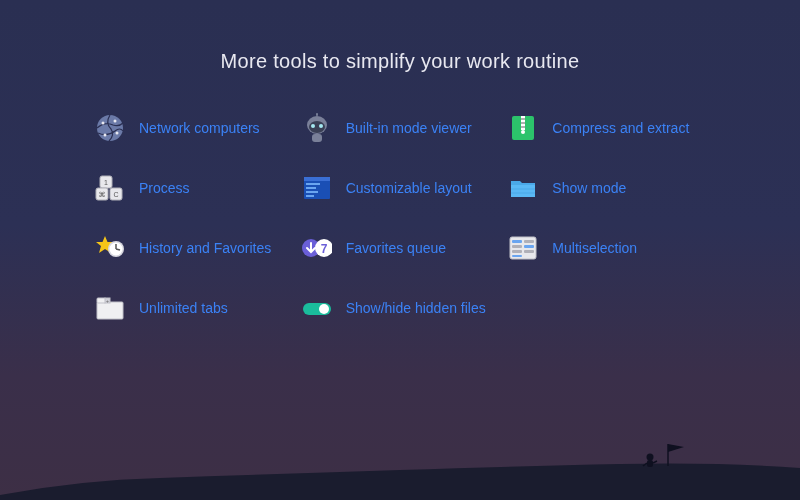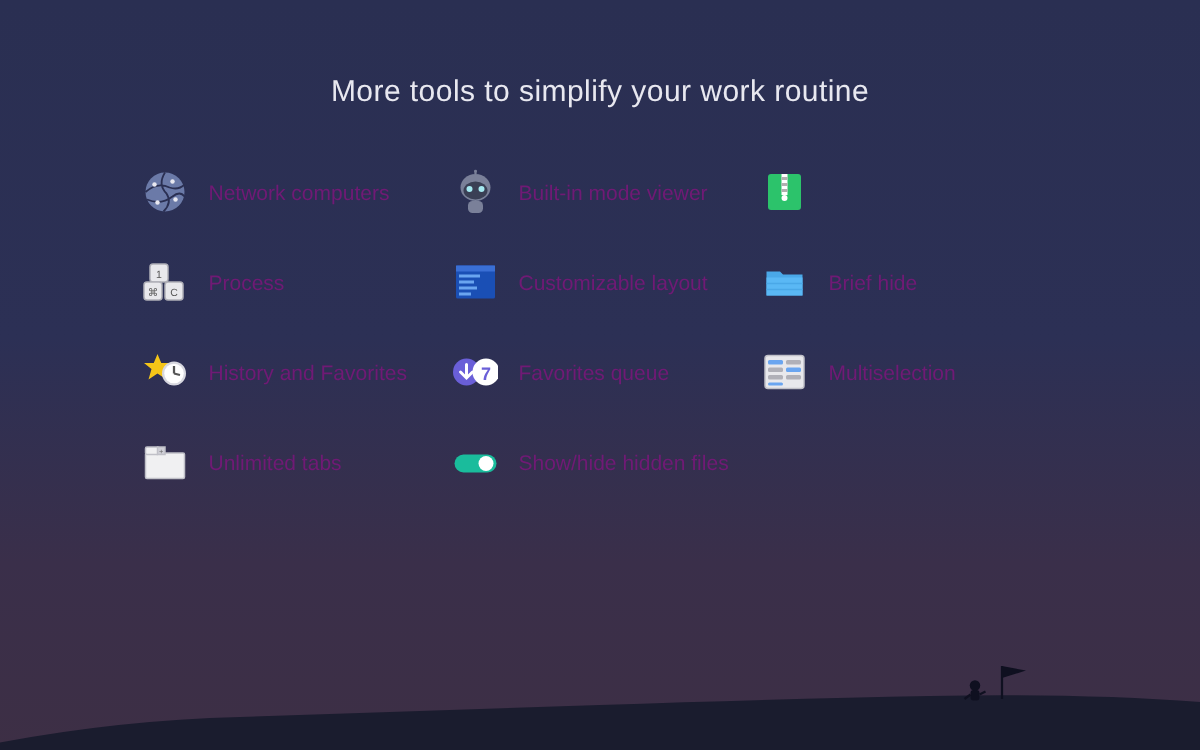--- a/index.html
+++ b/index.html
@@ -34,21 +34,21 @@
   }
   .icon {
     width: 30px;
     height: 30px;
     flex-shrink: 0;
     display: flex;
     align-items: center;
     justify-content: center;
   }
   .label {
-    color: #701a75;
+    color: #3b82f6;
     font-size: 14px;
     font-weight: 500;
   }
   
   .ground {
     position: absolute;
     bottom: 0;
     left: 0;
     width: 800px;
     height: 60px;
@@ -95,20 +95,21 @@
     <span class="icon">
       <svg viewBox="0 0 30 30" width="30" height="30">
         <rect x="4" y="3" width="22" height="24" rx="2" fill="#2cc36b"></rect>
         <rect x="13" y="3" width="4" height="14" fill="#ffffff"></rect>
         <rect x="13" y="5" width="4" height="2" fill="#b0b0b0"></rect>
         <rect x="13" y="9" width="4" height="2" fill="#b0b0b0"></rect>
         <rect x="13" y="13" width="4" height="2" fill="#b0b0b0"></rect>
         <circle cx="15" cy="19" r="2" fill="#ffffff"></circle>
       </svg>
     </span>
+    <span class="label">Compress and extract</span>
   </div>
 
   <div class="feature">
     <span class="icon">
       <svg viewBox="0 0 30 30" width="30" height="30">
         <rect x="5" y="3" width="12" height="12" rx="2" fill="#e8e8ec" stroke="#b0b0b8"></rect>
         <text x="11" y="12" font-size="7" text-anchor="middle" fill="#555" font-family="Arial">1</text>
         <rect x="1" y="15" width="12" height="12" rx="2" fill="#e8e8ec" stroke="#b0b0b8"></rect>
         <text x="7" y="24" font-size="7" text-anchor="middle" fill="#555" font-family="Arial">⌘</text>
         <rect x="15" y="15" width="12" height="12" rx="2" fill="#e8e8ec" stroke="#b0b0b8"></rect>
@@ -135,21 +136,21 @@
 
   <div class="feature">
     <span class="icon">
       <svg viewBox="0 0 30 30" width="30" height="30">
         <path d="M3 8 L3 24 L27 24 L27 10 L14 10 L12 8 Z" fill="#4aa8e8"></path>
         <rect x="3" y="12" width="24" height="12" fill="#5ab8f5"></rect>
         <line x1="3" y1="16" x2="27" y2="16" stroke="#4aa8e8" stroke-width="1"></line>
         <line x1="3" y1="20" x2="27" y2="20" stroke="#4aa8e8" stroke-width="1"></line>
       </svg>
     </span>
-    <span class="label">Brief hide</span>
+    <span class="label">Show mode</span>
   </div>
 
   <div class="feature">
     <span class="icon">
       <svg viewBox="0 0 30 30" width="30" height="30">
         <path d="M10 3 L12.5 9 L19 9 L14 13 L16 20 L10 16 L4 20 L6 13 L1 9 L7.5 9 Z" fill="#f5c518"></path>
         <circle cx="21" cy="16" r="8" fill="#d8d8e0"></circle>
         <circle cx="21" cy="16" r="6.5" fill="#ffffff"></circle>
         <line x1="21" y1="16" x2="21" y2="11" stroke="#555" stroke-width="1.5"></line>
         <line x1="21" y1="16" x2="25" y2="17" stroke="#555" stroke-width="1.5"></line>

